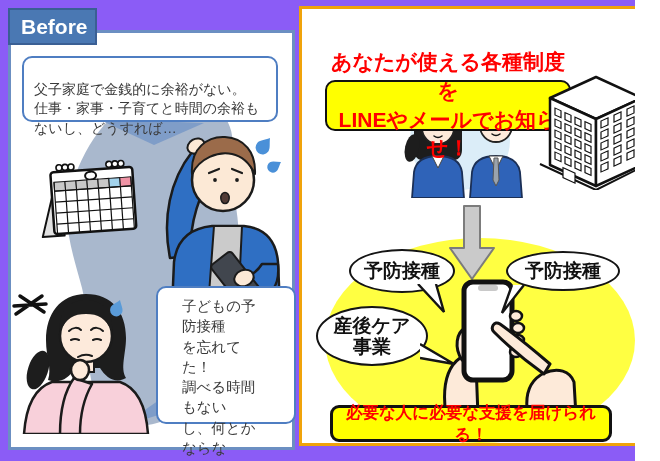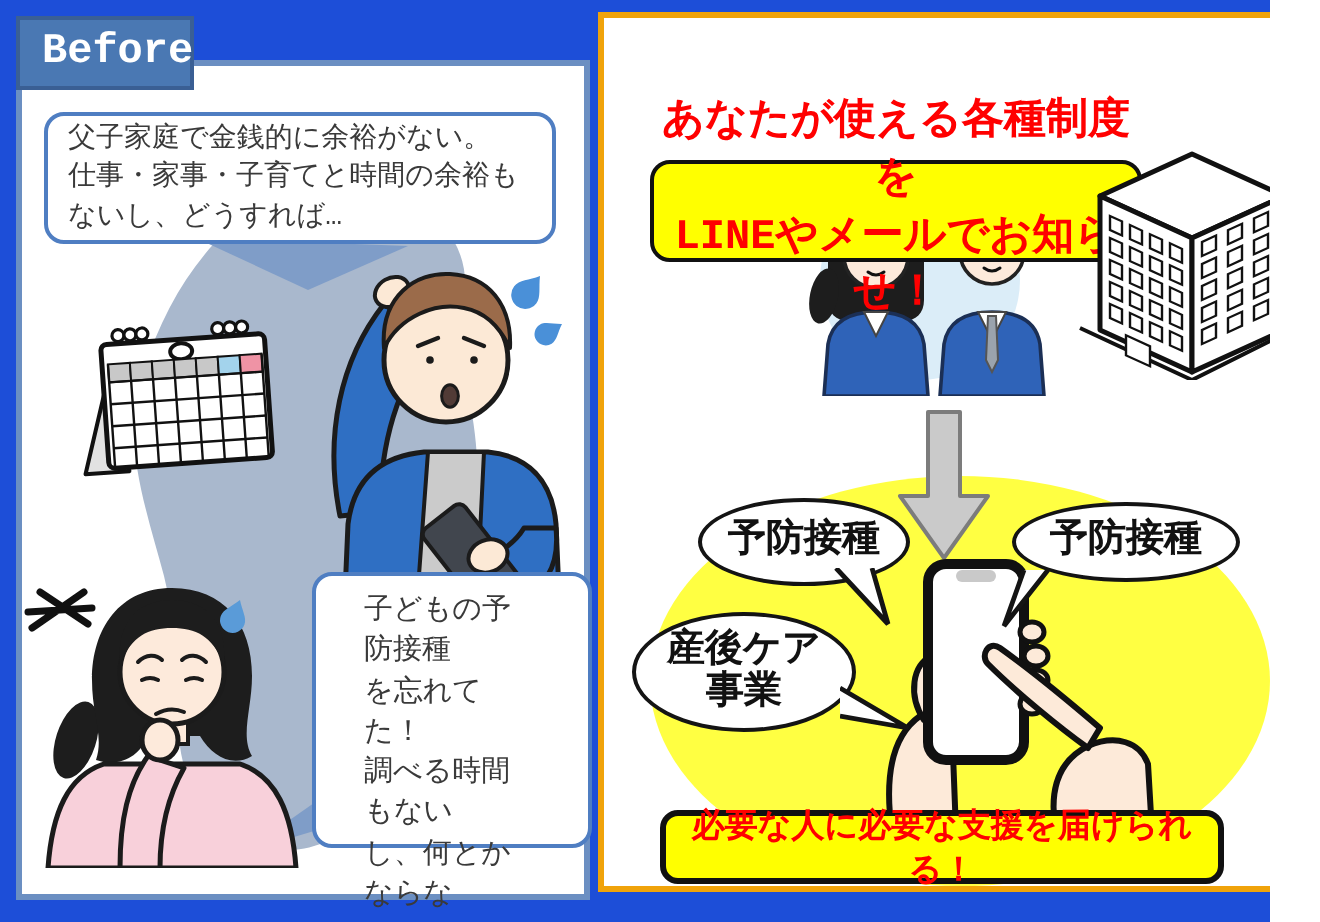--- a/index.html
+++ b/index.html
@@ -1,35 +1,35 @@
 <!DOCTYPE html>
 <html style="--before-tab-bg: #4a78b3; --before-tab-border: #3a5f94; --before-panel-border: #6b8fc2; --after-tab-bg: #ffa60f; --after-tab-border: #ffc34d; --after-panel-border: #f0a30a; --banner-bg: #ffff00; --banner-border: #111111; --banner-text: #ff0000; --bubble-border-blue: #4f7ec2; --bubble-tail-blue: #7f9dc8; --blob-fill: #a9b8cd; --spotlight-yellow: #ffff42; --circle-blue: #dbedf8;"><head>
 <meta charset="utf-8">
 <style>
   html,body{margin:0;padding:0;background:#fff;}
-  .canvas{position:relative;width:635px;height:461px;background:#1d4ed8;overflow:hidden;
-          font-family:Liberation Mono, monospace;}
+  .canvas{position:relative;width:635px;height:461px;background:#8b5cf6;overflow:hidden;
+          font-family:Liberation Sans, sans-serif;}
   .abs{position:absolute;}
   .prelines{white-space:pre-line;}
 
   
   .panel{position:absolute;background:#fff;box-sizing:border-box;}
   .panel-before{left:8px;top:30px;width:287px;height:420px;border:3px solid var(--before-panel-border);z-index:0;}
   .panel-after{left:299px;top:6px;width:353px;height:440px;border:3px solid var(--after-panel-border);z-index:0;}
 
   .tab{position:absolute;display:flex;align-items:center;box-sizing:border-box;
        color:#fff;font-weight:bold;font-size:21px;z-index:10;padding-left:11px;}
   .tab-before{left:8px;top:8px;width:89px;height:37px;background:var(--before-tab-bg);border:2px solid var(--before-tab-border);}
   .tab-after{left:300px;top:7px;width:88px;height:38px;background:var(--after-tab-bg);border:2px solid var(--after-tab-border);}
 
   
   .blob{left:42px;top:88px;width:220px;height:345px;z-index:1;}
   .speech{position:absolute;background:#fff;border:2px solid var(--bubble-border-blue);
           border-radius:10px;color:#3a3a3a;z-index:4;box-sizing:border-box;}
-  .bubble-father{left:22px;top:56px;width:256px;height:66px;font-size:14px;line-height:1.38;padding:3px 10px;}
+  .bubble-father{left:22px;top:56px;width:256px;height:66px;font-size:14px;line-height:1.38;padding:22px 10px;}
   .bubble-mother{left:156px;top:286px;width:140px;height:138px;font-size:14.5px;line-height:1.4;padding:8px 24px;}
   .tail-blue{position:absolute;z-index:3;}
 
   .calendar{left:26px;top:146px;width:115px;height:95px;z-index:2;}
   .father{left:126px;top:118px;width:170px;height:190px;z-index:2;}
   .mother{left:8px;top:284px;width:160px;height:150px;z-index:3;}
 
   
   .banner{position:absolute;background:var(--banner-bg);border:2.5px solid var(--banner-border);
           color:var(--banner-text);font-weight:bold;text-align:center;box-sizing:border-box;

